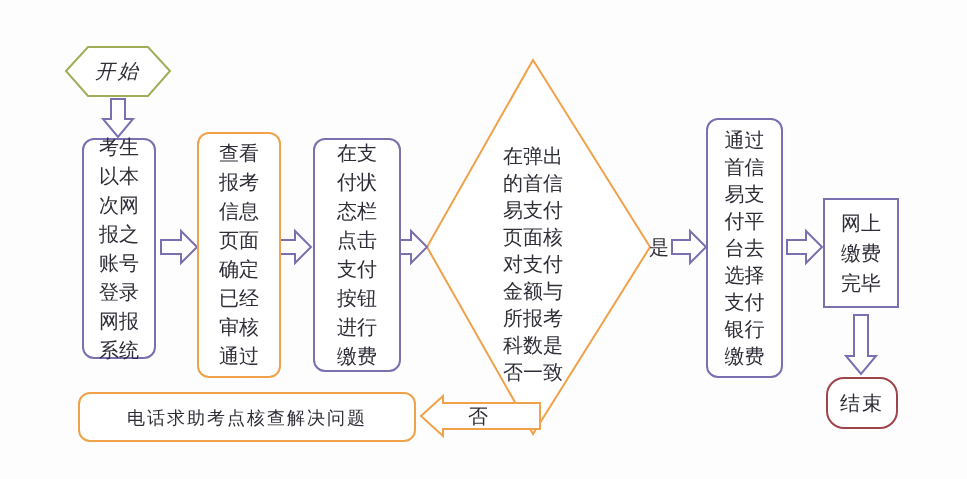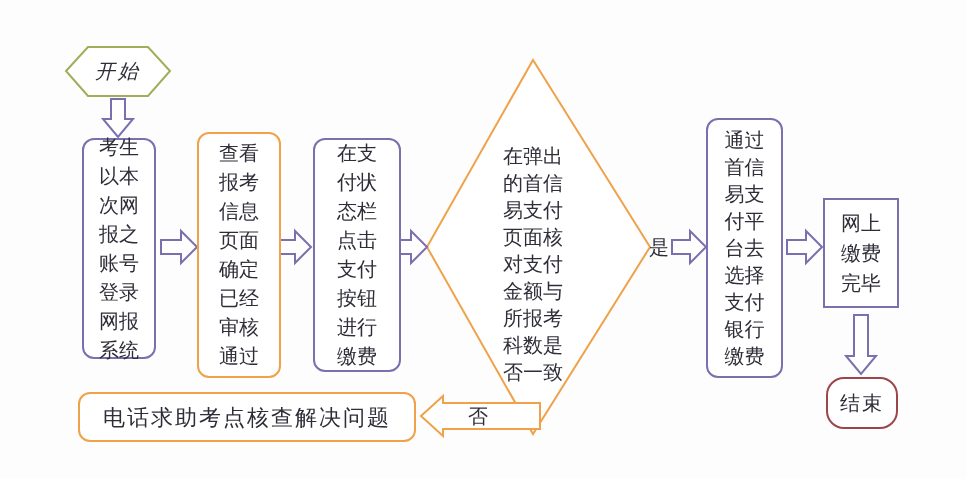--- a/index.html
+++ b/index.html
@@ -50,21 +50,21 @@
     justify-content: center;
     text-align: center;
     white-space: pre-line;
     color: var(--text);
     background: transparent;
     border: none;
     font-size: 20px;
   }
   .lh27 { line-height: 27px; }
   .lh30 { line-height: 30px; }
-  .phone-box { font-size: 22px; letter-spacing: 2px; white-space: nowrap; }
+  .phone-box { font-size: 18px; letter-spacing: 2px; white-space: nowrap; }
   .small-label { font-size: 20px; font-weight: 500; }
 </style>
 </head>
 <body>
 
 <div class="canvas">
 
   <svg class="layer" viewBox="0 0 967 479" xmlns="http://www.w3.org/2000/svg">
 
     <polygon class="hex" points="66,71 88,47 148,47 170,71 148,96 88,96"></polygon>

